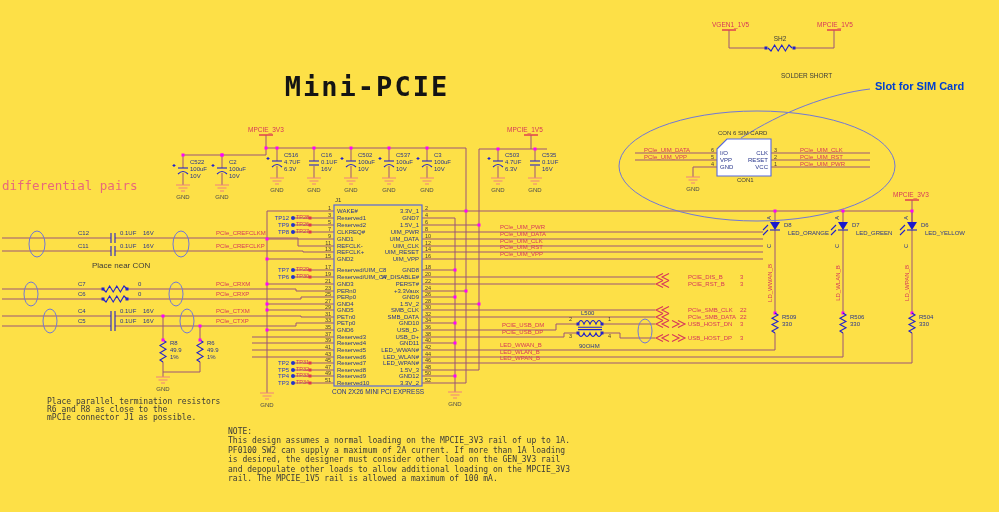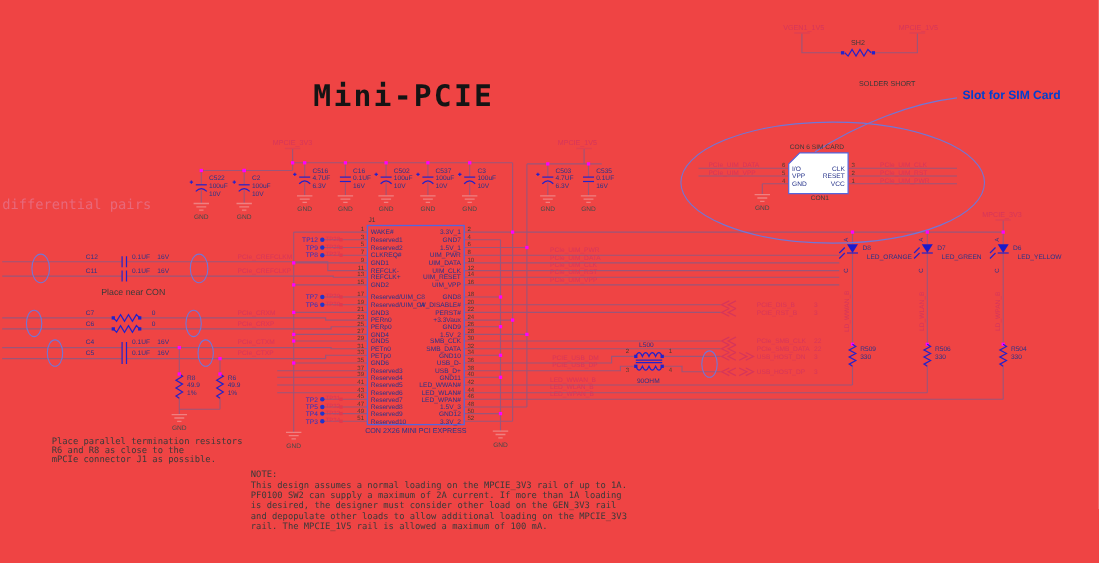--- a/index.html
+++ b/index.html
@@ -1,16 +1,16 @@
 <!DOCTYPE html>
 <html><head>
 <meta charset="utf-8">
 <style>
   html,body{margin:0;padding:0;background:#ffffff;}
-  .stage{position:relative;width:999px;height:512px;background:#ef4444;overflow:hidden;}
+  .stage{position:relative;width:999px;height:512px;background:#fde047;overflow:hidden;}
   svg text{font-family:"Liberation Sans",sans-serif;}
   .t55{font-size:5.5px}.t6{font-size:6px}.t65{font-size:6.5px}.t8{font-size:8px}
   .mono{font-family:"DejaVu Sans Mono",monospace}
   .navy{fill:#27348B}.red{fill:#D6365A}.num{fill:#4A3B30}.blue{fill:#2233CC}.blk{fill:#3A3A3A}.gndt{fill:#4A4A4A}
   .title{font-family:"DejaVu Sans Mono",monospace;font-size:27px;font-weight:bold;letter-spacing:2px;fill:#141414}
   .callout{font-size:11px;font-weight:bold;fill:#0040D0}
   .dp{font-family:"DejaVu Sans Mono",monospace;font-size:12.5px;fill:#E8697B}
   .w{stroke:#9B5579;fill:none;stroke-width:1}
   .pw{stroke:#E04050;fill:none;stroke-width:1.5}
   .b{stroke:#2222CC;fill:none;stroke-width:1.1}

